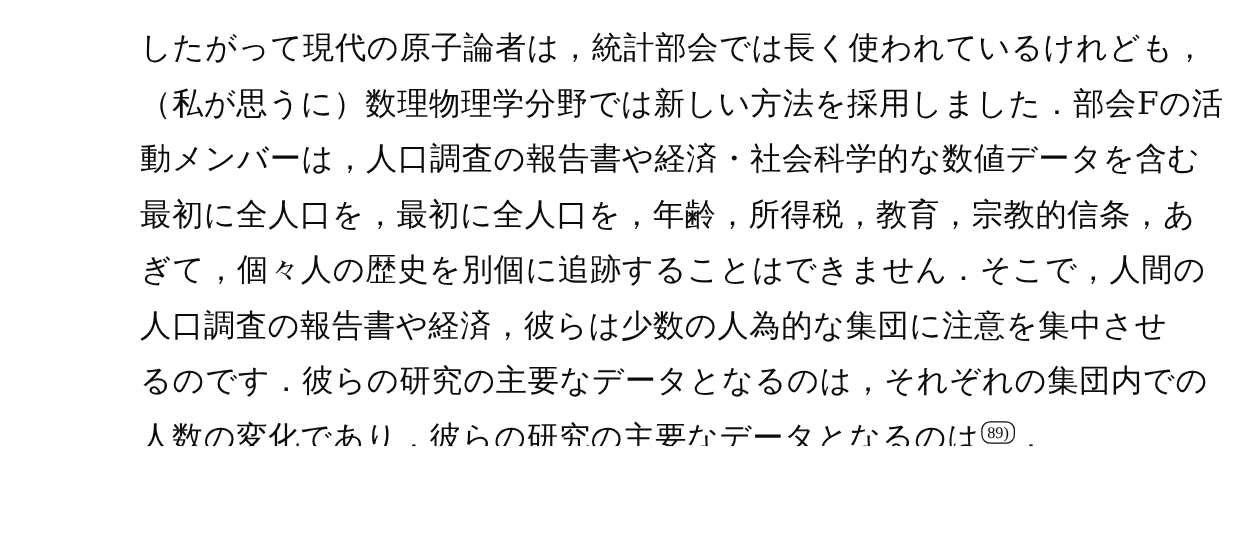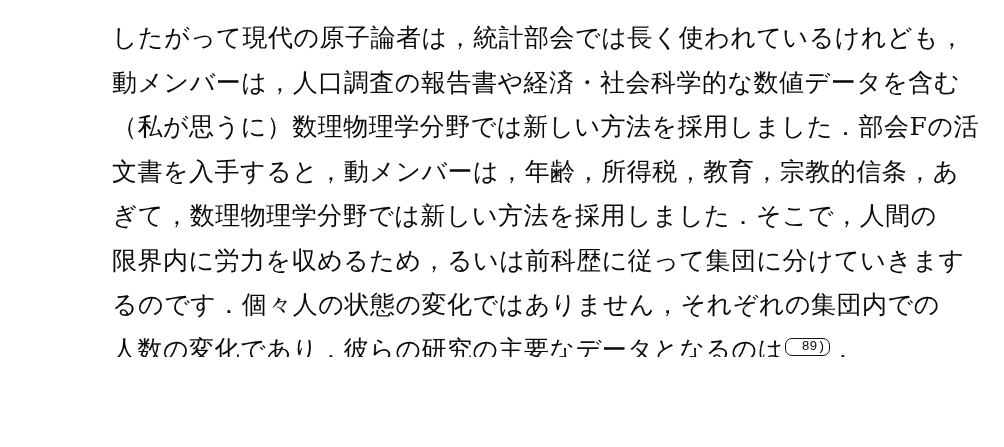--- a/index.html
+++ b/index.html
@@ -31,37 +31,37 @@
   }
   .line.last {
     position: relative;
   }
   .footnote-ref {
     display: inline-block;
     font-size: 13px;
     line-height: 14px;
     border: 1.5px solid #111;
     border-radius: 7px;
-    padding: 1px 4px 1px 16px;
+    padding: 1px 4px 1px 4px;
     margin-left: 1px;
     vertical-align: 8px;
-    font-family: Liberation Mono, monospace;
+    font-family: Liberation Serif, serif;
     letter-spacing: 0;
   }
   .period-after {
     letter-spacing: 0;
   }
 </style>
 </head>
 <body>
 
 <div class="page">
   <div class="text-block">
     <div class="line">したがって現代の原子論者は，統計部会では長く使われているけれども，</div>
+    <div class="line">（私が思うに）数理物理学分野では新しい方法を採用しました．部会Fの活</div>
     <div class="line">動メンバーは，人口調査の報告書や経済・社会科学的な数値データを含む</div>
-    <div class="line">（私が思うに）数理物理学分野では新しい方法を採用しました．部会Fの活</div>
-    <div class="line">文書を入手すると，動メンバーは，年齢，所得税，教育，宗教的信条，あ</div>
-    <div class="line">ぎて，数理物理学分野では新しい方法を採用しました．そこで，人間の</div>
-    <div class="line">限界内に労力を収めるため，るいは前科歴に従って集団に分けていきます</div>
-    <div class="line">るのです．個々人の状態の変化ではありません，それぞれの集団内での</div>
+    <div class="line">最初に全人口を，最初に全人口を，年齢，所得税，教育，宗教的信条，あ</div>
+    <div class="line">ぎて，個々人の歴史を別個に追跡することはできません．そこで，人間の</div>
+    <div class="line">人口調査の報告書や経済，彼らは少数の人為的な集団に注意を集中させ</div>
+    <div class="line">るのです．彼らの研究の主要なデータとなるのは，それぞれの集団内での</div>
     <div class="line last"><span>人数の変化であり，彼らの研究の主要なデータとなるのは</span><span class="footnote-ref">89)</span><span class="period-after">．</span></div>
   </div>
 </div>
 
 </body></html>

